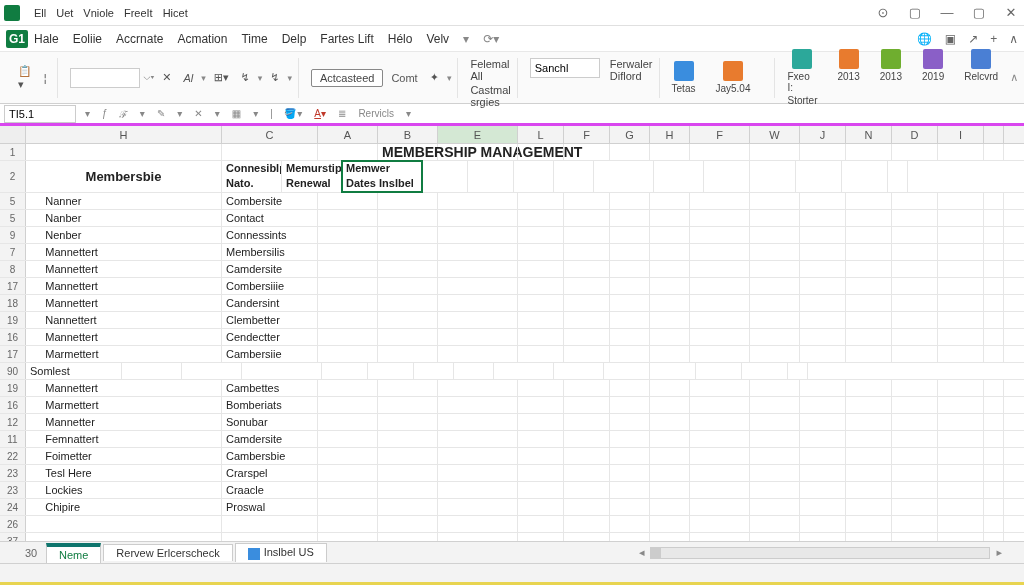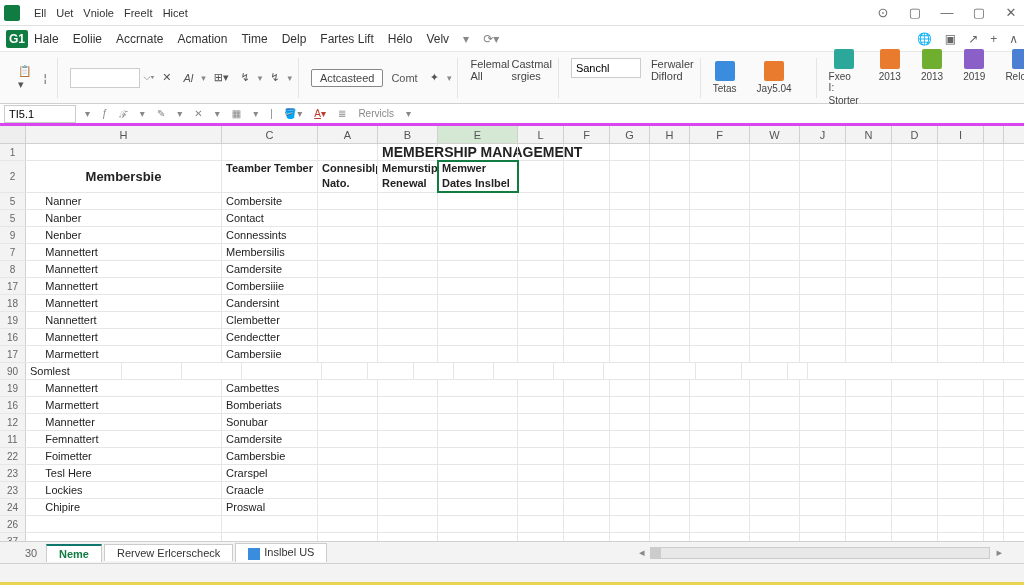--- a/index.html
+++ b/index.html
@@ -49,21 +49,21 @@
 .rowhdr { width: 26px; border-right: 1px solid #d0d0d0; background: #f3f3f3; text-align: center; font-size: 10px; color: #666; line-height: 17px; }
 .cell { border-right: 1px solid #e6e6e6; font-size: 11px; padding: 0 4px; line-height: 17px; white-space: nowrap; overflow: hidden; color: #222; }
 .cell.title { font-weight: bold; font-size: 14px; line-height: 17px; }
 .cell.header2 { font-weight: 600; font-size: 11px; line-height: 16px; }
 .cell.center { text-align: center; }
 .activecell { outline: 2px solid #107c41; outline-offset: -1px; }
 
 .tabbar { position: absolute; bottom: 22px; left: 0; right: 0; height: 22px; background: #f3f3f3; border-top: 1px solid #d0d0d0; display: flex; align-items: center; padding: 0 18px; gap: 2px; font-size: 11px; }
 .tabbar .navbtn { color: #888; padding: 0 4px; cursor: pointer; }
 .tabbar .tab { padding: 2px 12px; background: #fff; border: 1px solid #ccc; border-bottom: none; cursor: pointer; color: #333; }
-.tabbar .tab.active { border-top: 2px solid #0f766e; font-weight: 700; color: #107c41; }
+.tabbar .tab.active { border-top: 4px solid #0f766e; font-weight: 400; color: #107c41; }
 .tabbar .tabicon { width: 12px; height: 12px; background: #3a8dde; display: inline-block; margin-right: 4px; vertical-align: middle; }
 .tabbar .scroll { margin-left: auto; display: flex; align-items: center; gap: 2px; }
 .tabbar .scrolltrack { width: 340px; height: 12px; background: #e8e8e8; border: 1px solid #ccc; position: relative; }
 .tabbar .scrollthumb { position: absolute; left: 0; width: 10px; height: 10px; background: #ccc; }
 
 .status { position: absolute; bottom: 0; left: 0; right: 0; height: 22px; background: #f3f3f3; border-top: 1px solid #d0d0d0; display: flex; align-items: center; padding: 0 10px; font-size: 11px; color: #555; }
 .yellowedge { position: absolute; left: 0; bottom: 0; width: 100%; height: 3px; background: #e8d450; }
 
 
 .cH { width: 196px; }
@@ -146,21 +146,21 @@
     <span class="dd">▾</span>
     <span class="btn">↯</span>
     <span class="dd">▾</span>
   </div>
   <div class="grp">
     <span class="highlighted">Actcasteed</span>
     <span class="btn">Comt</span>
     <span class="btn">✦</span>
     <span class="dd">▾</span>
   </div>
-  <div class="grp" style="flex-direction:row;align-items:flex-start;gap:2px">
+  <div class="grp" style="flex-direction:column;align-items:flex-start;gap:2px">
     <span>Felemal All</span>
     <span>Castmal srgies</span>
   </div>
   <div class="grp" style="align-items:flex-start;gap:10px">
     <input class="fontname" value="Sanchl" style="">
     <span>Ferwaler Diflord</span>
   </div>
   <div class="bigrow">
     <div class="biggroup">
         <div class="bigicon"></div>
@@ -254,22 +254,20 @@
       <div class="cell cW"></div>
       <div class="cell cJ"></div>
       <div class="cell cN"></div>
       <div class="cell cD"></div>
       <div class="cell cI"></div>
       <div class="cell cX"></div>
     </div>
     <div class="row tall">
       <div class="rowhdr" style="line-height: 32px;">2</div>
       <div class="cell cH header2 center" style="line-height:32px;font-size:13px">Membersbie</div>
-      <div class="cell cC header2" style="white-space:normal;line-height:15px">Teamber
-Tember</div>
       <div class="cell cA header2" style="white-space:normal;line-height:15px">Connesiblp
 Nato.</div>
       <div class="cell cB header2" style="white-space:normal;line-height:15px">Memurstip
 Renewal</div>
       <div class="cell cE header2 activecell" style="white-space:normal;line-height:15px">Memwer Dates
 Inslbel</div>
       <div class="cell cL"></div>
       <div class="cell cF"></div>
       <div class="cell cG"></div>
       <div class="cell cHH"></div>

